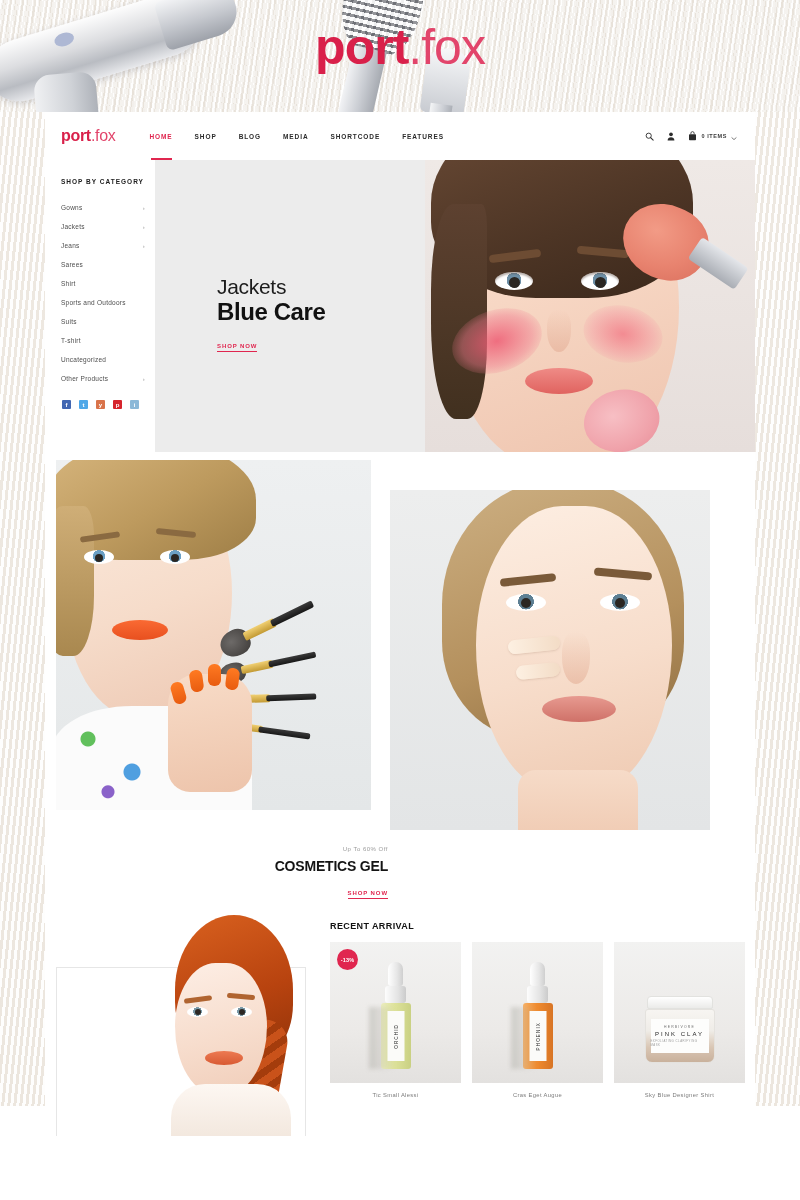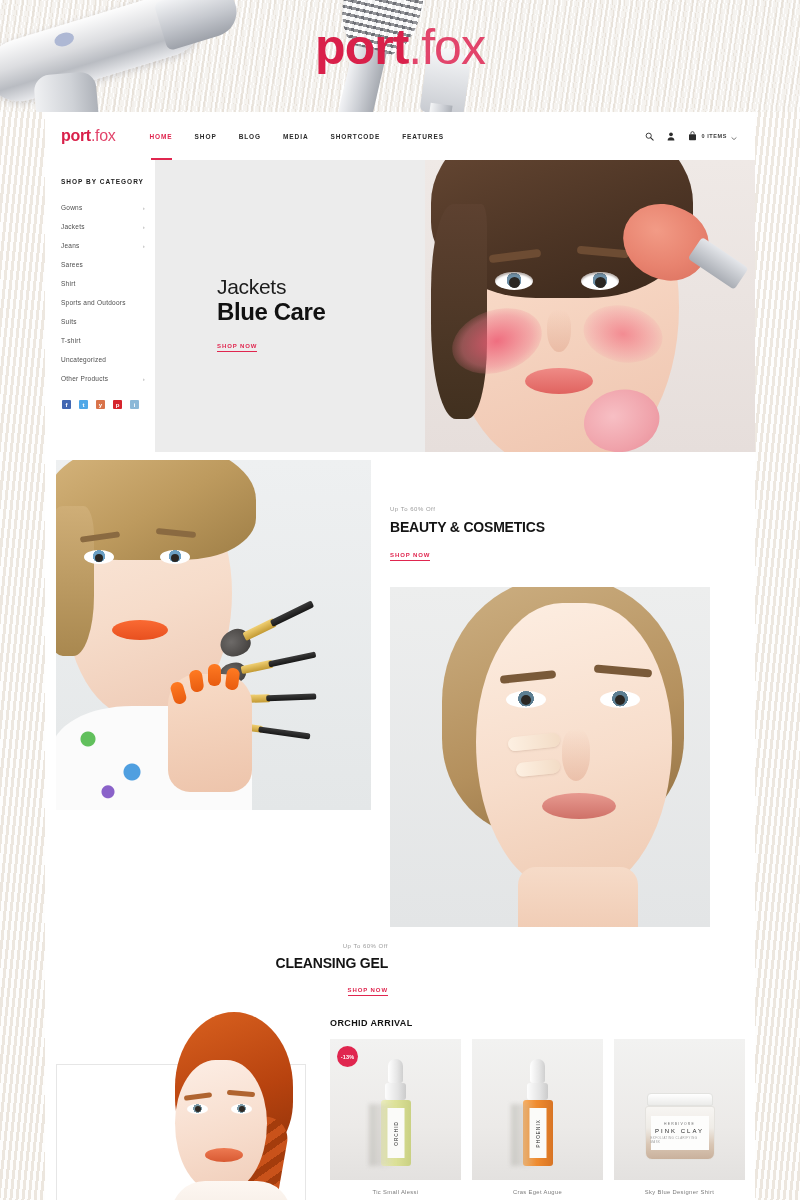--- a/index.html
+++ b/index.html
@@ -912,45 +912,40 @@
             <div class="stick" style="left:46px;top:4px;width:52px;height:6px"></div>
           </div>
         </div>
         <div class="pl-hand"></div>
         <div class="pl-nail n1"></div>
           <div class="pl-nail n2"></div>
         <div class="pl-nail n3"></div>
           <div class="pl-nail n4"></div>
       </div>
 
-      <div class="promo-right">
-        <div class="eyebrow">Up To 60% Off</div>
-        <div class="promo-title">BEAUTY &amp; COSMETICS</div>
-        <div class="shop-now">SHOP NOW</div>
-      </div>
 
       <div class="promo-right-img">
         <div class="pr-hair"></div>
         <div class="pr-face"></div>
         <div class="pr-brow l"></div>
           <div class="pr-brow r"></div>
         <div class="pr-eye l"></div>
           <div class="pr-eye r"></div>
         <div class="pr-pupil l"></div>
           <div class="pr-pupil r"></div>
         <div class="pr-nose"></div>
         <div class="pr-lips"></div>
         <div class="swatch s1"></div>
         <div class="swatch s2"></div>
         <div class="pr-neck"></div>
       </div>
 
       <div class="cleansing">
         <div class="eyebrow">Up To 60% Off</div>
-        <div class="promo-title">CLEANSING GEL</div>
+        <div class="promo-title">COSMETICS GEL</div>
         <div class="shop-now">SHOP NOW</div>
       </div>
     </div>
 
     <div class="recent">
 
       <div class="redhead-img">
         <div class="rh-frame"></div>
         <div class="rh-hair"></div>
         <div class="rh-braid"></div>
@@ -958,21 +953,21 @@
         <div class="rh-brow l"></div>
           <div class="rh-brow r"></div>
         <div class="rh-eye l"></div>
           <div class="rh-eye r"></div>
         <div class="rh-pupil l"></div>
           <div class="rh-pupil r"></div>
         <div class="rh-lips"></div>
         <div class="rh-top"></div>
       </div>
 
-      <div class="recent-head">ORCHID ARRIVAL</div>
+      <div class="recent-head">RECENT ARRIVAL</div>
 
       <div class="recent-body">
 
         <div class="card">
           <div class="card-img">
             <div class="badge">-13%</div>
             <div class="bottle orchid">
               <div class="cap"></div>
               <div class="collar"></div>
               <div class="glass">

